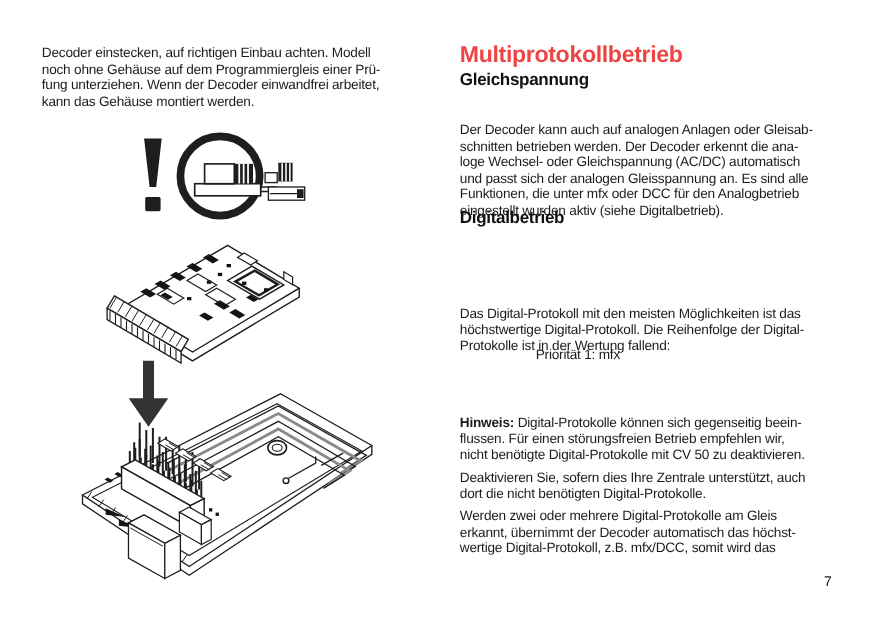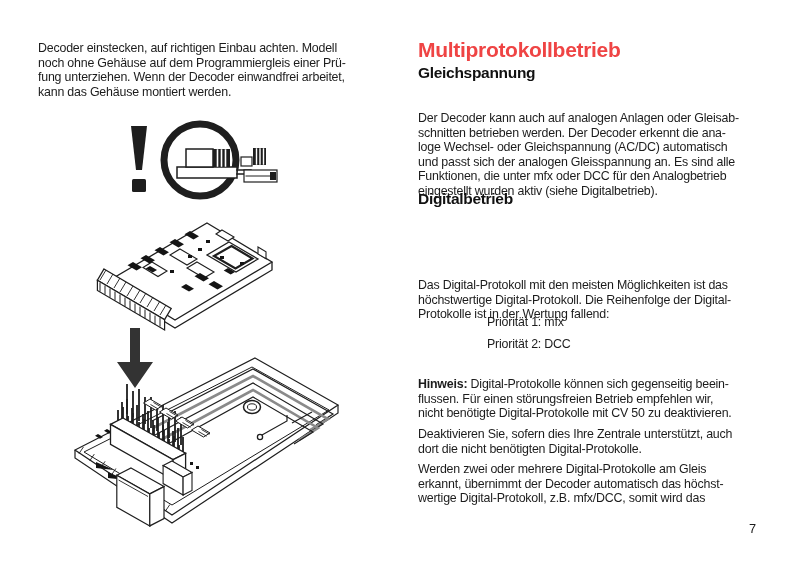--- a/index.html
+++ b/index.html
@@ -185,21 +185,20 @@
 
   <div class="h2" style="left:418px;top:190px;">Digitalbetrieb</div>
 
 
   <div class="body-text" style="left:418px;top:278px;">Das Digital-Protokoll mit den meisten Möglichkeiten ist das
 höchstwertige Digital-Protokoll. Die Reihenfolge der Digital-
 Protokolle ist in der Wertung fallend:</div>
 
   <div class="priority-list" style="left:418px;top:312px;">
     <div class="priority-item">Priorität 1: mfx</div>
-    <div class="priority-item">Priorität 2: DCC</div>
   </div>
 
   <div class="body-text" style="left:418px;top:377px;"><span class="note-label">Hinweis:</span><span> Digital-Protokolle können sich gegenseitig beein-
 flussen. Für einen störungsfreien Betrieb empfehlen wir,
 nicht benötigte Digital-Protokolle mit CV 50 zu deaktivieren.</span></div>
 
   <div class="body-text" style="left:418px;top:462px;">Werden zwei oder mehrere Digital-Protokolle am Gleis
 erkannt, übernimmt der Decoder automatisch das höchst-
 wertige Digital-Protokoll, z.B. mfx/DCC, somit wird das</div>
 

